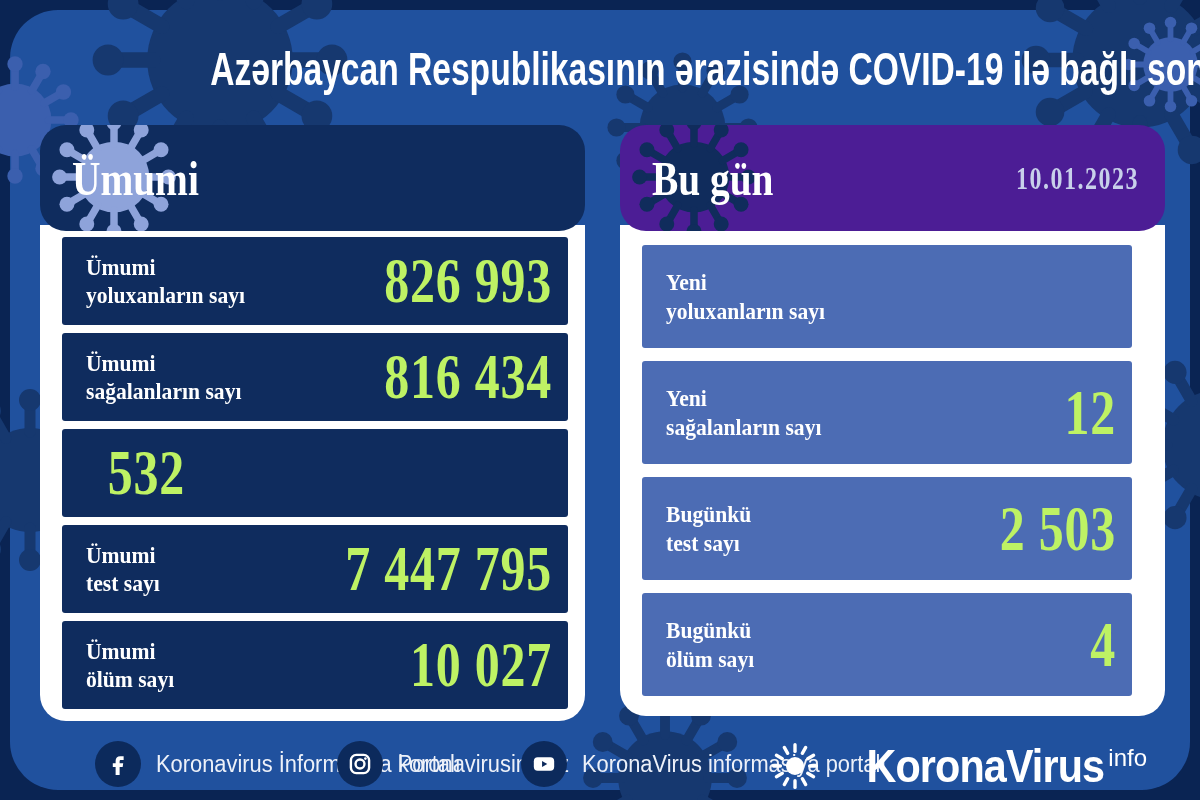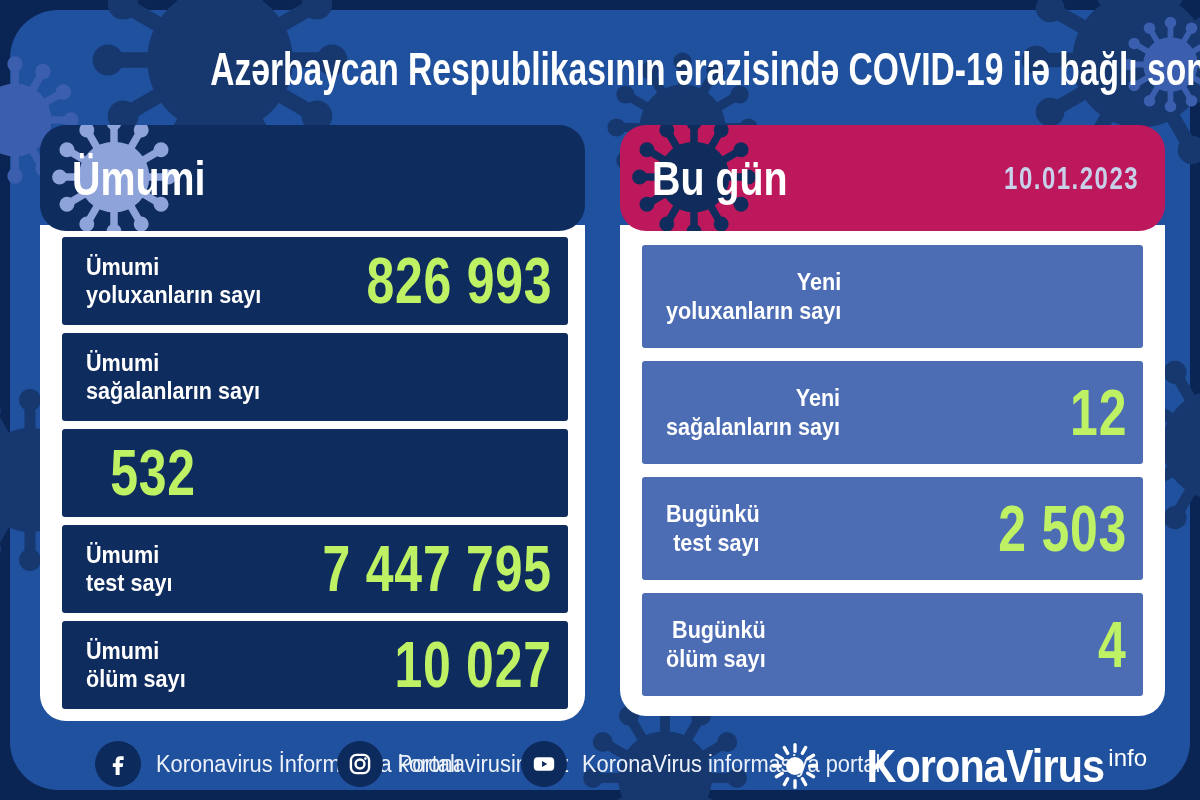--- a/index.html
+++ b/index.html
@@ -12,39 +12,39 @@
   .virus-mid{color:#3b5fae;}
   .virus-light{color:#8ea3da;}
   .virus-navy{color:#102c5c;}
 
   .cond{display:inline-block;transform:scaleX(.78);transform-origin:center;}
 
   .title{position:absolute;left:0;top:44px;width:1200px;text-align:center;z-index:2;
          color:#ffffff;font-weight:bold;font-size:46px;white-space:nowrap;line-height:1.1;}
   .title .cond{transform:scaleX(.73);}
 
-  .panel{position:absolute;top:125px;width:545px;z-index:2;}
+  .panel{position:absolute;top:125px;width:545px;z-index:2;font-family:Liberation Serif, serif;}
   .panel-left{left:40px;}
   .panel-right{left:620px;}
 
   .phead{position:relative;height:106px;border-radius:26px;overflow:hidden;
          display:flex;align-items:center;padding:0 26px 0 32px;box-sizing:border-box;z-index:3;}
   .phead-left{background:#0f2c5e;}
-  .phead-right{background:#be185d;}
+  .phead-right{background:#4c1d95;}
   .phead-title{position:relative;color:#fff;font-weight:bold;font-size:48px;z-index:2;}
   .phead-title .cond{transform-origin:left center;transform:scaleX(.82);}
   .phead .hvirus{position:absolute;left:6px;top:-16px;z-index:1;}
   .pdate{position:relative;margin-left:auto;color:#c8d0ea;font-weight:bold;font-size:32px;
          letter-spacing:2px;z-index:2;}
   .pdate .cond{transform-origin:right center;transform:scaleX(.75);}
 
   .pbody{position:relative;margin-top:-6px;background:#ffffff;border-radius:0 0 26px 26px;
          display:flex;flex-direction:column;z-index:2;}
   .pbody-left{padding:12px 17px 12px 22px;gap:8px;}
-  .pbody-right{padding:20px 22px 20px 22px;gap:13px;text-align:right;}
+  .pbody-right{padding:20px 33px 20px 22px;gap:13px;}
 
   .row{display:flex;align-items:center;justify-content:space-between;
        border-radius:3px;padding:0 16px 0 24px;box-sizing:border-box;}
   .row-left{height:88px;background:#0f2c5e;}
   .row-right{height:103px;background:#4c6cb4;}
   .stat-label{color:#fff;font-weight:bold;font-size:24px;line-height:1.18;
               white-space:pre-line;}
   .stat-label .in{display:inline-block;transform:scaleX(.9);transform-origin:left center;white-space:pre-line;}
   .stat-value{color:#bef264;font-weight:bold;font-size:64px;letter-spacing:1px;}
   .stat-value .in{display:inline-block;transform:scaleX(.78);transform-origin:right center;}
@@ -141,20 +141,21 @@
     </div>
     <div class="pbody pbody-left">
       <div class="row row-left">
         <span class="stat-label"><span class="in">Ümumi
 yoluxanların sayı</span></span>
         <span class="stat-value"><span class="in">826 993</span></span>
       </div>
       <div class="row row-left">
         <span class="stat-label"><span class="in">Ümumi
 sağalanların sayı</span></span>
+        <span class="stat-value"><span class="in">816 434</span></span>
       </div>
       <div class="row row-left">
         <span class="stat-value"><span class="in">532</span></span>
       </div>
       <div class="row row-left">
         <span class="stat-label"><span class="in">Ümumi
 test sayı</span></span>
         <span class="stat-value"><span class="in">7 447 795</span></span>
       </div>
       <div class="row row-left">

